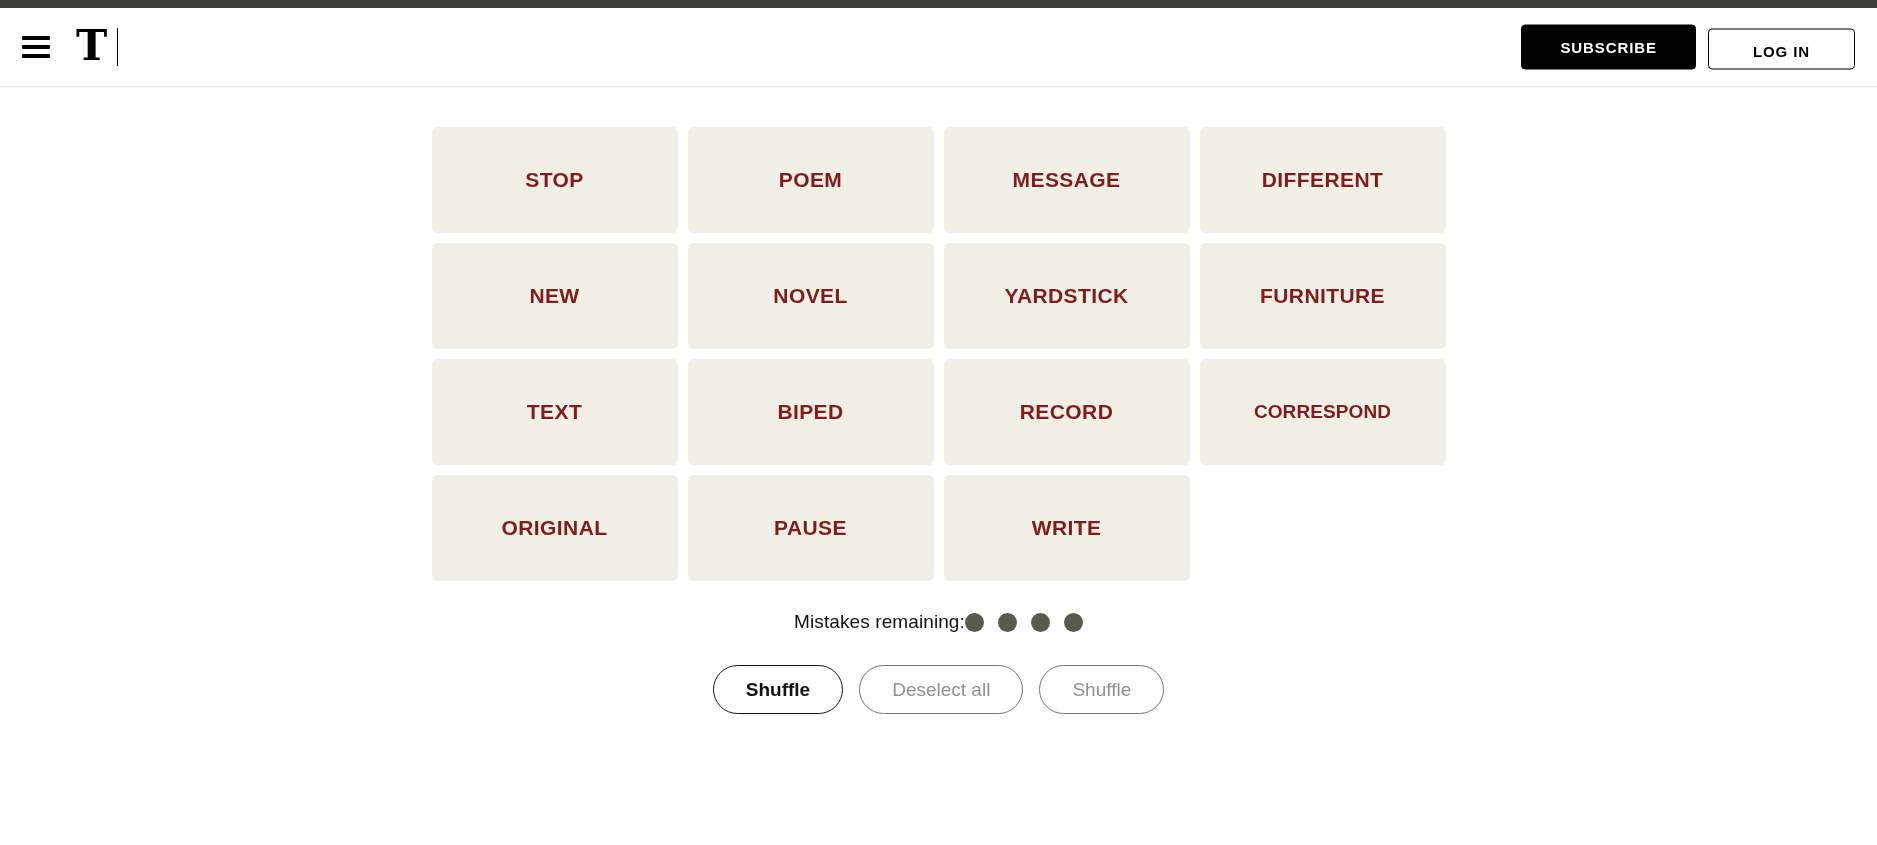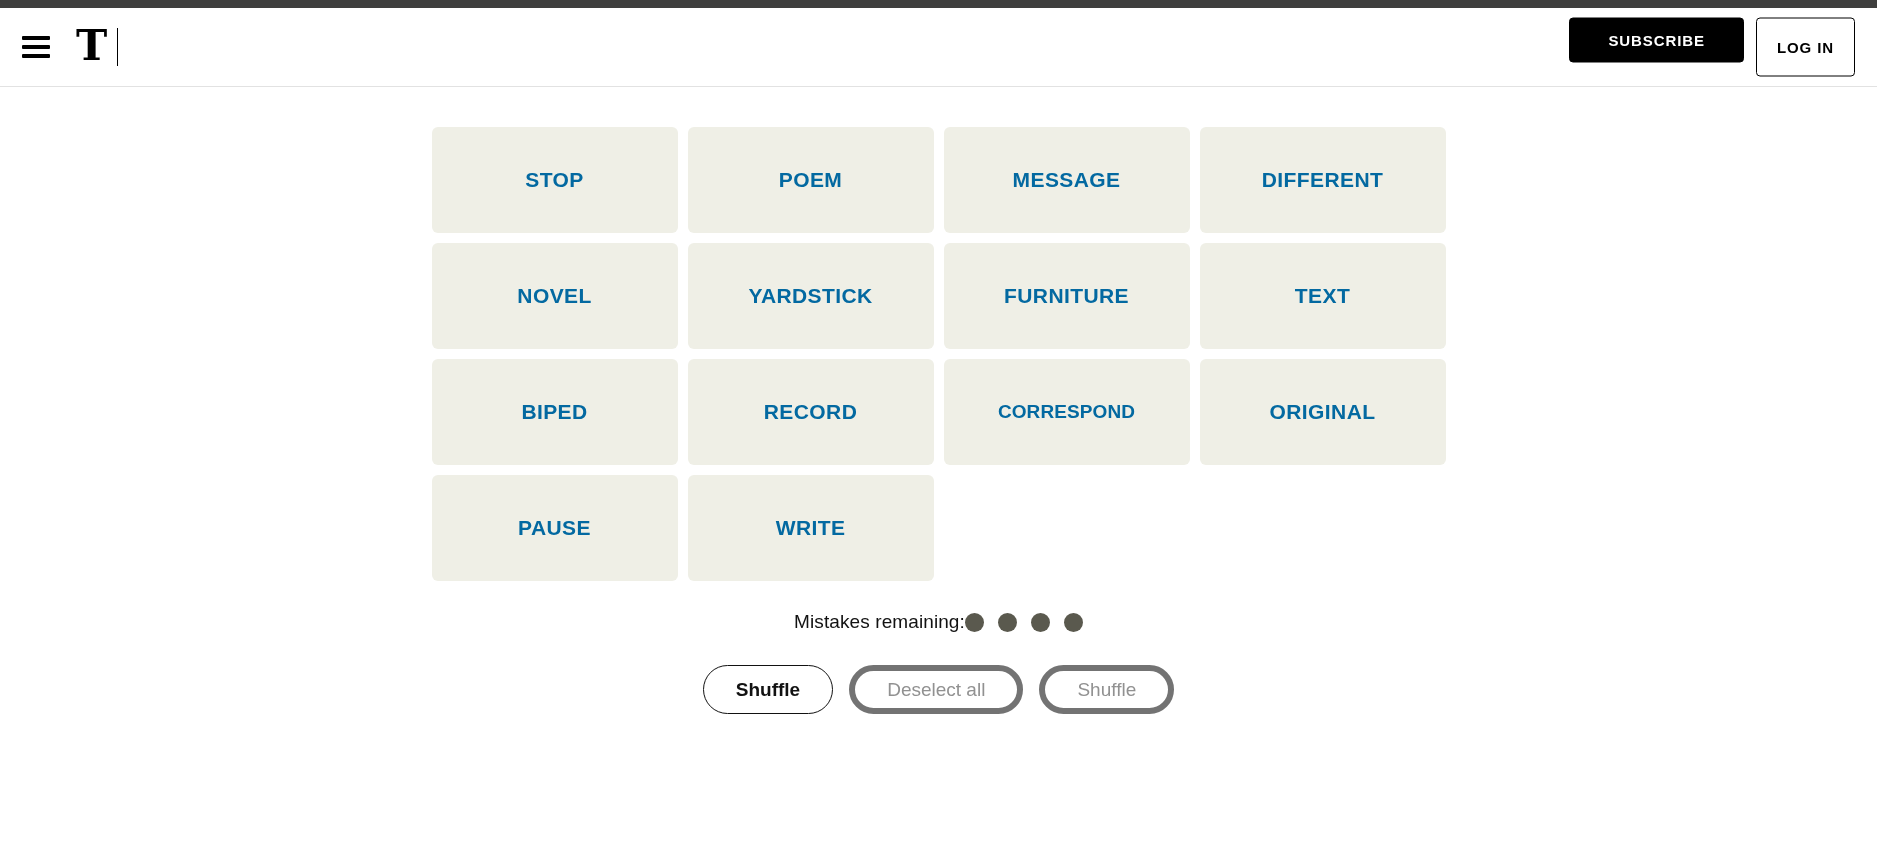--- a/index.html
+++ b/index.html
@@ -87,21 +87,21 @@
     color: #000000;
     letter-spacing: -0.5px;
   }
 
   .header-right {
     position: absolute;
     right: 22px;
     top: 50%;
     transform: translateY(-50%);
     display: flex;
-    align-items: flex-start;
+    align-items: flex-end;
     gap: 12px;
   }
 
   .btn-subscribe {
     background: #000000;
     color: #ffffff;
     border: 1px solid #000000;
     border-radius: 4px;
     font-family: "Liberation Sans", sans-serif;
     font-weight: 700;
@@ -116,22 +116,22 @@
 
   .btn-login {
     background: #ffffff;
     color: #000000;
     border: 1px solid #000000;
     border-radius: 4px;
     font-family: "Liberation Sans", sans-serif;
     font-weight: 700;
     font-size: 15px;
     letter-spacing: 0.9px;
-    padding: 0 20px;
-    height: 59px;
+    padding: 0 44px;
+    height: 41px;
     line-height: 43px;
     cursor: pointer;
     white-space: nowrap;
   }
 
   
   .game-area {
     width: 100%;
     display: flex;
     flex-direction: column;
@@ -157,21 +157,21 @@
     user-select: none;
     border: none;
     padding: 0 6px;
   }
 
   .tile-label {
     font-family: "Liberation Sans", sans-serif;
     font-weight: 700;
     font-size: 21px;
     letter-spacing: 0.4px;
-    color: #0369a1;
+    color: #7f1d1d;
     text-align: left;
     white-space: nowrap;
   }
   .tile-label.long {
     font-size: 19px;
     letter-spacing: 0.1px;
   }
 
   
   .mistakes-row {
@@ -224,21 +224,21 @@
   }
 
   .pill.enabled {
     border: 1.5px solid #121212;
     color: #121212;
     font-weight: 700;
     cursor: pointer;
   }
 
   .pill.disabled {
-    border: 6px solid #737373;
+    border: 1px solid #737373;
     color: #919191;
     font-weight: 400;
     cursor: default;
   }
 </style>
 </head>
 <body>
 
 <div class="top-strip"></div>
 
@@ -271,20 +271,23 @@
         <span class="tile-label">POEM</span>
       </button>
     <button class="tile">
         <span class="tile-label">MESSAGE</span>
       </button>
     <button class="tile">
         <span class="tile-label">DIFFERENT</span>
       </button>
 
     <button class="tile">
+        <span class="tile-label">NEW</span>
+      </button>
+    <button class="tile">
         <span class="tile-label">NOVEL</span>
       </button>
     <button class="tile">
         <span class="tile-label">YARDSTICK</span>
       </button>
     <button class="tile">
         <span class="tile-label">FURNITURE</span>
       </button>
 
     <button class="tile">

